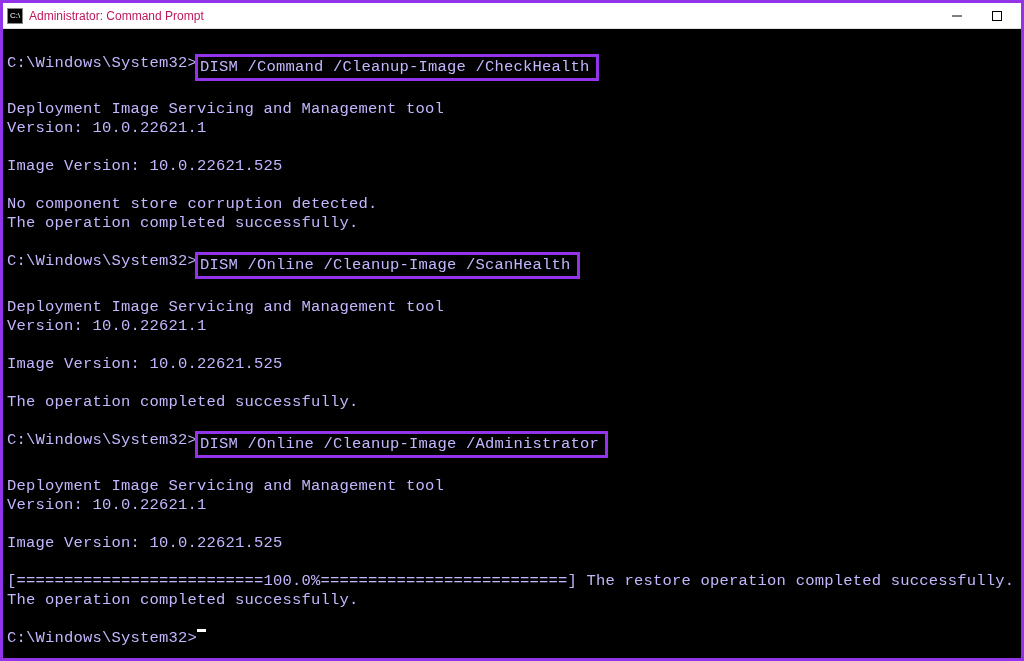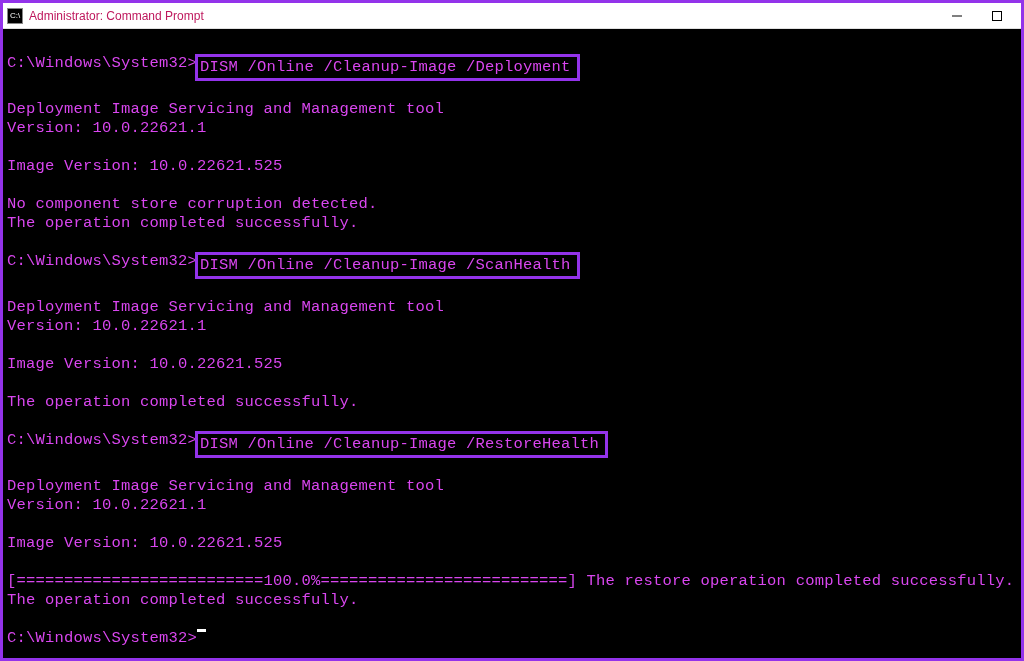--- a/index.html
+++ b/index.html
@@ -62,21 +62,21 @@
       color: #000;
       font-size: 10px;
     }
     .window-control svg {
       width: 10px;
       height: 10px;
     }
     .terminal {
       flex: 1;
       background: #000000;
-      color: #d946ef;
+      color: #c4b5fd;
       padding: 6px 4px;
       font-size: 15.5px;
       line-height: 1.22;
       overflow: hidden;
       font-family: 'Consolas', 'Courier New', monospace;
       letter-spacing: 0.2px;
     }
     .line {
       white-space: pre;
       min-height: 19px;
@@ -121,21 +121,21 @@
             <rect x="0.5" y="0.5" width="9" height="9" fill="none" stroke="#000" stroke-width="1"></rect>
           </svg>
       </div>
     </div>
   </div>
 
   <div class="terminal">
     <div class="line"></div>
     <div class="cmd-line">
       <span class="prompt">C:\Windows\System32&gt;</span>
-        <span class="highlighted-cmd">DISM /Online /Cleanup-Image /Deployment</span>
+        <span class="highlighted-cmd">DISM /Command /Cleanup-Image /CheckHealth</span>
     </div>
     <div class="line"></div>
     <div class="line">Deployment Image Servicing and Management tool</div>
     <div class="line">Version: 10.0.22621.1</div>
     <div class="line"></div>
     <div class="line">Image Version: 10.0.22621.525</div>
     <div class="line"></div>
     <div class="line">No component store corruption detected.</div>
     <div class="line">The operation completed successfully.</div>
     <div class="line"></div>
@@ -146,21 +146,21 @@
     <div class="line"></div>
     <div class="line">Deployment Image Servicing and Management tool</div>
     <div class="line">Version: 10.0.22621.1</div>
     <div class="line"></div>
     <div class="line">Image Version: 10.0.22621.525</div>
     <div class="line"></div>
     <div class="line">The operation completed successfully.</div>
     <div class="line"></div>
     <div class="cmd-line">
       <span class="prompt">C:\Windows\System32&gt;</span>
-        <span class="highlighted-cmd">DISM /Online /Cleanup-Image /RestoreHealth</span>
+        <span class="highlighted-cmd">DISM /Online /Cleanup-Image /Administrator</span>
     </div>
     <div class="line"></div>
     <div class="line">Deployment Image Servicing and Management tool</div>
     <div class="line">Version: 10.0.22621.1</div>
     <div class="line"></div>
     <div class="line">Image Version: 10.0.22621.525</div>
     <div class="line"></div>
     <div class="line">[==========================100.0%==========================] The restore operation completed successfully.</div>
     <div class="line">The operation completed successfully.</div>
     <div class="line"></div>

